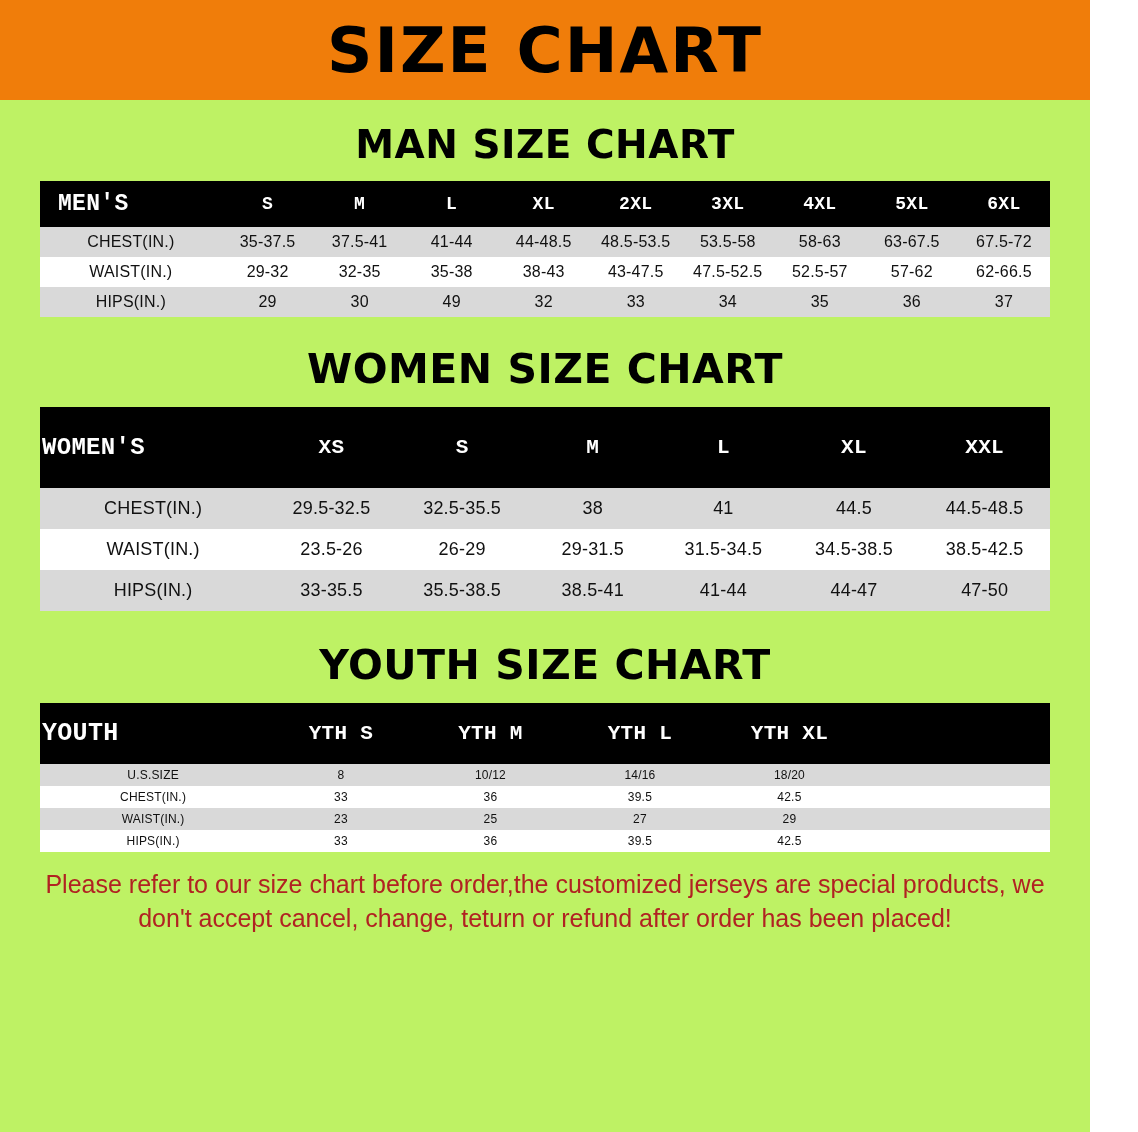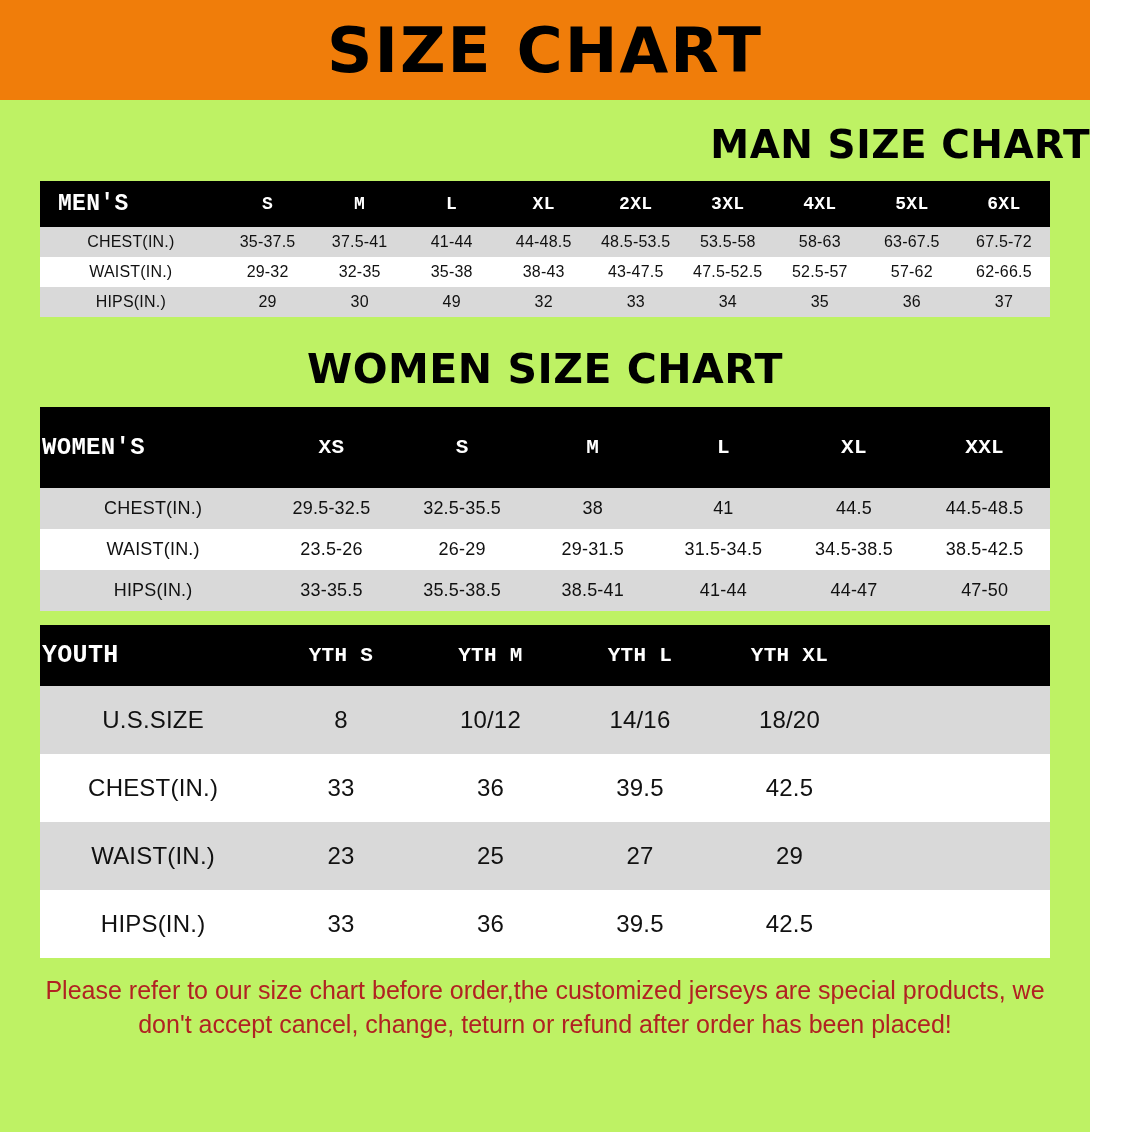--- a/index.html
+++ b/index.html
@@ -44,21 +44,21 @@
   }
 
   
   .section-title {
     text-align: center;
     font-family: "DejaVu Sans", sans-serif;
     font-weight: bold;
     color: #000;
     letter-spacing: 0.5px;
   }
-  .t-man   { font-size: 39px; margin-top: 22px; text-align: right; }
+  .t-man   { font-size: 39px; margin-top: 22px; }
   .t-women { font-size: 41px; margin-top: 28px; }
   .t-youth { font-size: 41px; margin-top: 30px; }
 
   
   .table-wrap {
     margin: 14px 40px 0 40px;
   }
   table {
     width: 100%;
     border-collapse: collapse;
@@ -100,21 +100,21 @@
   .men tbody td { font-size: 16px; padding: 6px 1px; }
 
   
   .women thead th { font-size: 21px; padding: 27px 2px; }
   .women thead th.first { font-size: 24px; }
   .women tbody td { font-size: 18px; padding: 10px 2px; }
 
   
   .youth thead th { font-size: 21px; padding: 16px 2px; }
   .youth thead th.first { font-size: 25px; }
-  .youth tbody td { font-size: 24px; padding: 20px 2px; }
+  .youth tbody td { font-size: 12px; padding: 4px 2px; }
 
   
   .note {
     margin: 16px 38px 0 38px;
     color: #b12222;
     font-family: "Liberation Sans", sans-serif;
     font-size: 25px;
     line-height: 1.35;
     text-align: center;
   }
@@ -225,20 +225,21 @@
           <td>35.5-38.5</td>
           <td>38.5-41</td>
           <td>41-44</td>
           <td>44-47</td>
           <td>47-50</td>
         </tr>
       </tbody>
     </table>
   </div>
 
+  <div class="section-title t-youth">YOUTH SIZE CHART</div>
   <div class="table-wrap">
     <table class="youth">
       <thead>
         <tr>
           <th class="first" style="width:22%">YOUTH</th>
           <th>YTH S</th>
           <th>YTH M</th>
           <th>YTH L</th>
           <th>YTH XL</th>
           <th style="width:18%"></th>

